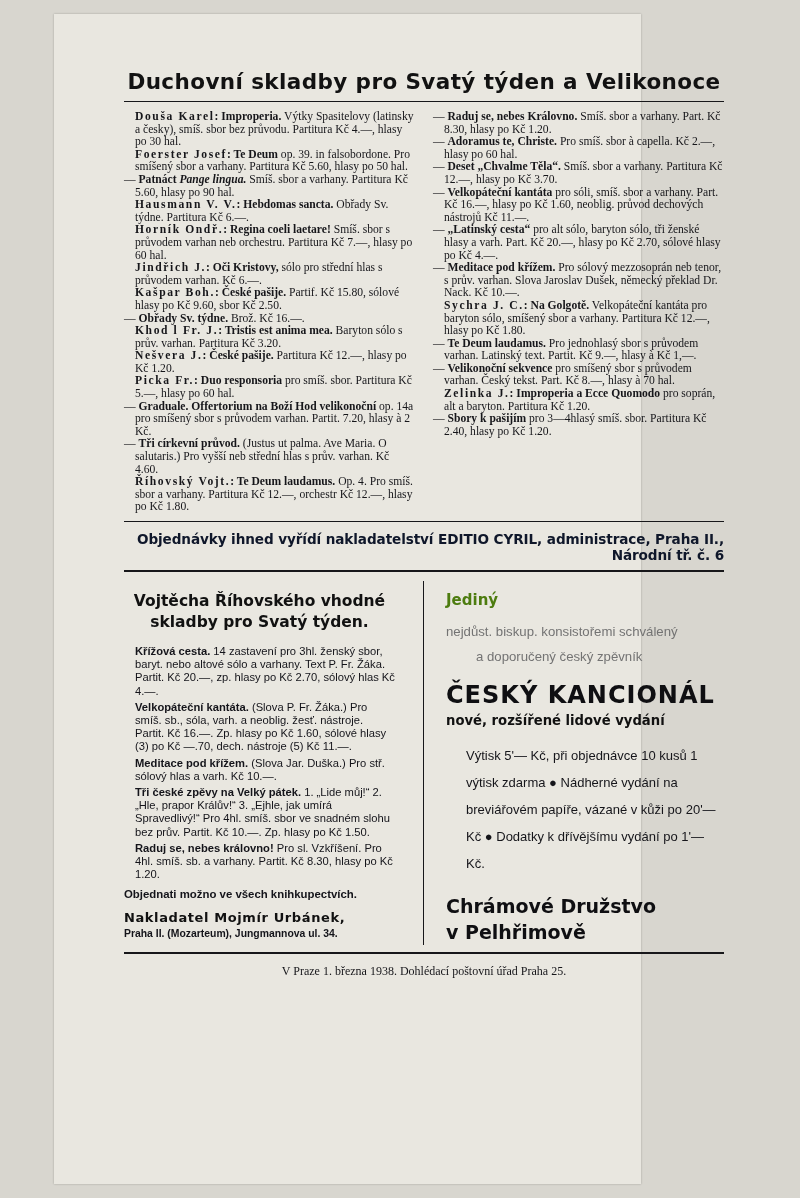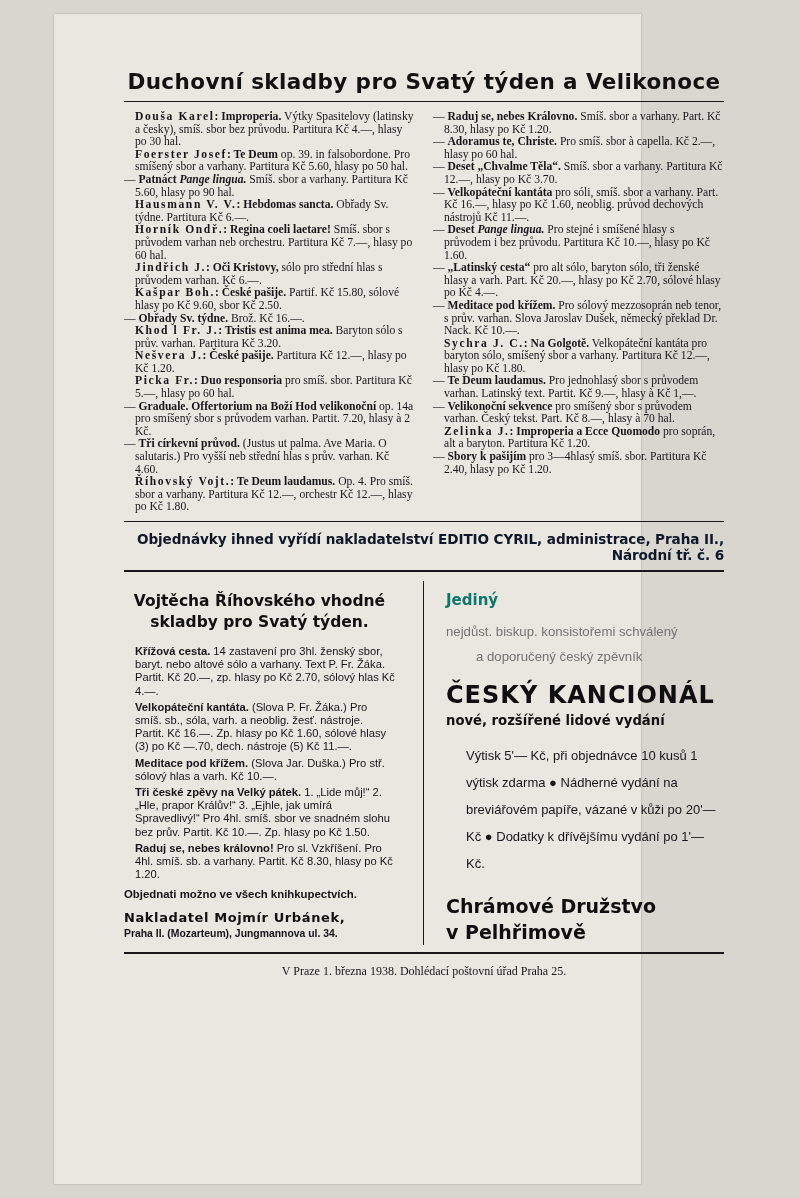--- a/index.html
+++ b/index.html
@@ -140,21 +140,21 @@
     font-weight: bold;
     font-size: 10.4px;
     margin-top: 3px;
     color: #14141a;
   }
 
   .pr-l1 {
     font-family: "DejaVu Sans", sans-serif;
     font-weight: bold;
     font-size: 15px;
-    color: #0f766e;
+    color: #4d7c0f;
     margin: 10px 0 10px 0;
   }
   .pr-l2 {
     font-family: "Liberation Sans", sans-serif;
     font-size: 13.2px;
     color: #737373;
     line-height: 25px;
   }
   .pr-l2.indent { padding-left: 30px; }
   .pr-big {
@@ -220,21 +220,20 @@
             <div class="entry"><b><span class="sp">Picka Fr.</span>: Duo responsoria</b> pro smíš. sbor. Partitura Kč 5.—, hlasy po 60 hal.</div>
             <div class="entry"><span class="dash">— </span><b>Graduale. Offertorium na Boží Hod velikonoční</b> op. 14a pro smíšený sbor s průvodem varhan. Partit. 7.20, hlasy à 2 Kč.</div>
             <div class="entry"><span class="dash">— </span><b>Tři církevní průvod.</b> (Justus ut palma. Ave Maria. O salutaris.) Pro vyšší neb střední hlas s prův. varhan. Kč 4.60.</div>
             <div class="entry"><b><span class="sp">Říhovský Vojt.</span>: Te Deum laudamus.</b> Op. 4. Pro smíš. sbor a varhany. Partitura Kč 12.—, orchestr Kč 12.—, hlasy po Kč 1.80.</div>
           </div>
         <div class="cat-col" id="col-right">
             <div class="entry"><span class="dash">— </span><b>Raduj se, nebes Královno.</b> Smíš. sbor a varhany. Part. Kč 8.30, hlasy po Kč 1.20.</div>
             <div class="entry"><span class="dash">— </span><b>Adoramus te, Christe.</b> Pro smíš. sbor à capella. Kč 2.—, hlasy po 60 hal.</div>
             <div class="entry"><span class="dash">— </span><b>Deset „Chvalme Těla“.</b> Smíš. sbor a varhany. Partitura Kč 12.—, hlasy po Kč 3.70.</div>
             <div class="entry"><span class="dash">— </span><b>Velkopáteční kantáta</b> pro sóli, smíš. sbor a varhany. Part. Kč 16.—, hlasy po Kč 1.60, neoblig. průvod dechových nástrojů Kč 11.—.</div>
-            <div class="entry"><span class="dash">— </span><b>Deset <i>Pange lingua.</i></b> Pro stejné i smíšené hlasy s průvodem i bez průvodu. Partitura Kč 10.—, hlasy po Kč 1.60.</div>
             <div class="entry"><span class="dash">— </span><b>„Latinský cesta“</b> pro alt sólo, baryton sólo, tři ženské hlasy a varh. Part. Kč 20.—, hlasy po Kč 2.70, sólové hlasy po Kč 4.—.</div>
             <div class="entry"><span class="dash">— </span><b>Meditace pod křížem.</b> Pro sólový mezzosoprán neb tenor, s prův. varhan. Slova Jaroslav Dušek, německý překlad Dr. Nack. Kč 10.—.</div>
             <div class="entry"><b><span class="sp">Sychra J. C.</span>: Na Golgotě.</b> Velkopáteční kantáta pro baryton sólo, smíšený sbor a varhany. Partitura Kč 12.—, hlasy po Kč 1.80.</div>
             <div class="entry"><span class="dash">— </span><b>Te Deum laudamus.</b> Pro jednohlasý sbor s průvodem varhan. Latinský text. Partit. Kč 9.—, hlasy à Kč 1,—.</div>
             <div class="entry"><span class="dash">— </span><b>Velikonoční sekvence</b> pro smíšený sbor s průvodem varhan. Český tekst. Part. Kč 8.—, hlasy à 70 hal.</div>
             <div class="entry"><b><span class="sp">Zelinka J.</span>: Improperia a Ecce Quomodo</b> pro soprán, alt a baryton. Partitura Kč 1.20.</div>
             <div class="entry"><span class="dash">— </span><b>Sbory k pašijím</b> pro 3—4hlasý smíš. sbor. Partitura Kč 2.40, hlasy po Kč 1.20.</div>
           </div>
       </div>
 

